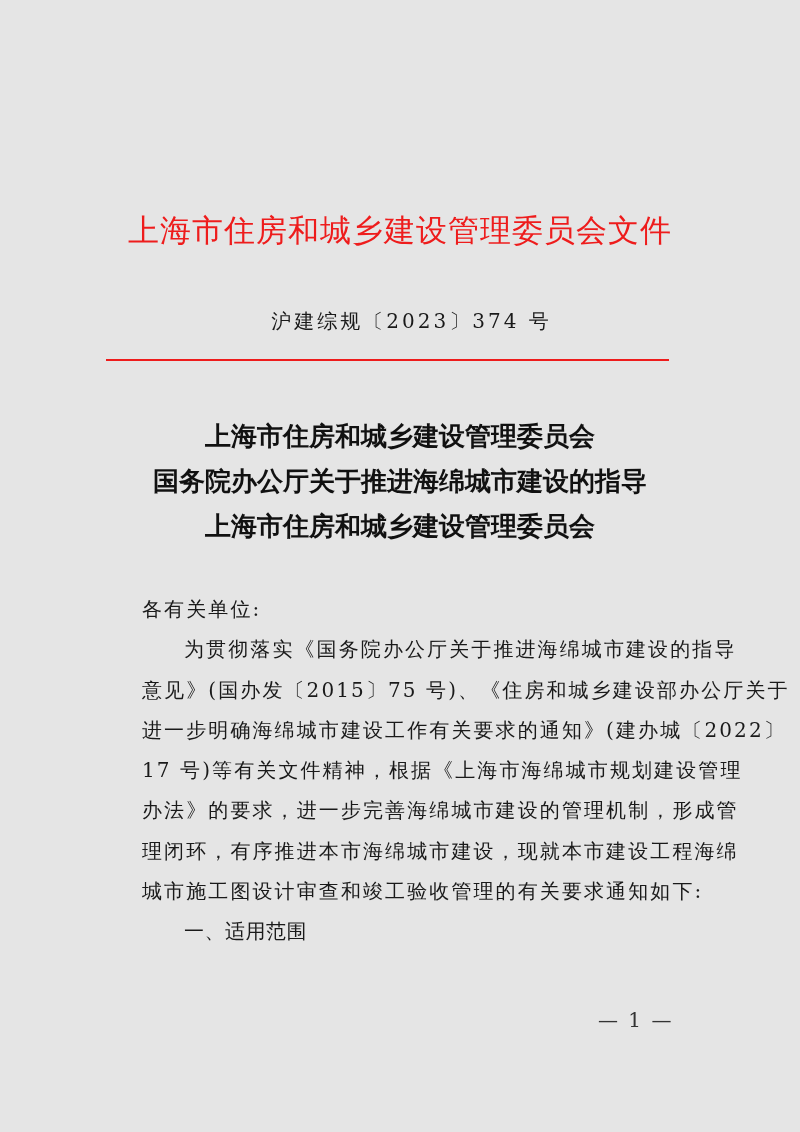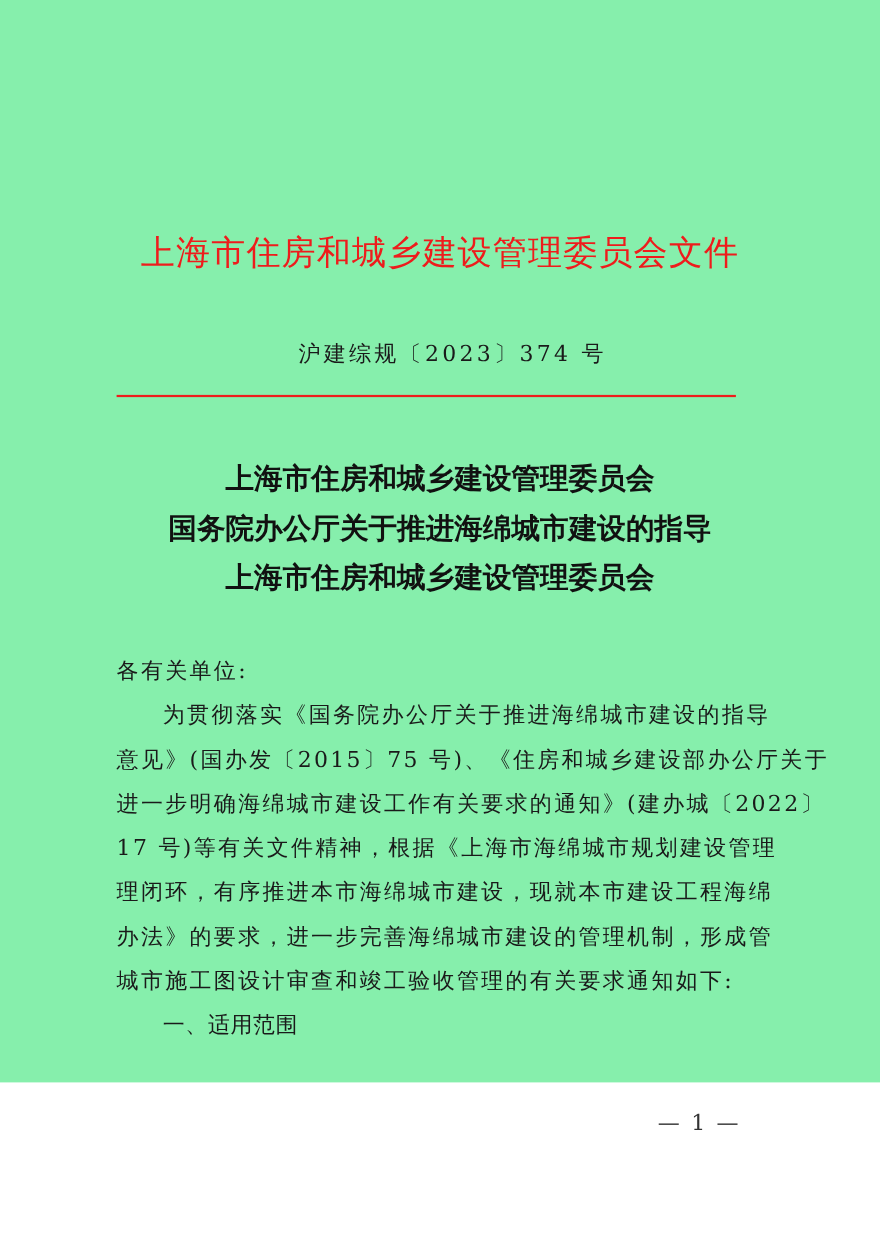--- a/index.html
+++ b/index.html
@@ -11,22 +11,22 @@
       width: 800px;
       height: 1132px;
       position: relative;
       overflow: hidden;
       font-family: "DejaVu Serif", "Liberation Serif", serif;
       color: #1a1a1a;
     }
     .page {
       position: absolute;
       left: 0; top: 0;
-      width: 800px; height: 984px;
-      background: #86efac;
+      width: 800px; height: 1132px;
+      background: #e5e5e5;
     }
     .masthead {
       position: absolute;
       left: 0; right: 0;
       top: 206px;
       text-align: center;
       color: #ee1c1c;
       font-family: "DejaVu Sans", "Liberation Sans", sans-serif;
       font-size: 31px;
       letter-spacing: 1px;
@@ -55,34 +55,35 @@
       position: absolute;
       left: 0; right: 0;
       top: 414px;
       text-align: center;
       font-family: "DejaVu Serif", "Liberation Serif", serif;
       font-weight: bold;
       font-size: 26px;
       line-height: 45px;
       color: #111111;
     }
-    .title div { white-space: nowrap; }
+    .title div { white-space: nowrap; font-family: Liberation Serif, serif; }
     .body-text {
       position: absolute;
       left: 106px;
       width: 588px;
       top: 589px;
       font-size: 20px;
       line-height: 40.3px;
       letter-spacing: 2.1px;
       color: #1a1a1a;
     }
     .body-text .line {
       white-space: nowrap;
       height: 40.3px;
+      margin-left: 36px;
     }
     .indent { padding-left: 42px; }
     .heading-1 {
       font-family: "DejaVu Sans", "Liberation Sans", sans-serif;
       font-weight: normal;
       letter-spacing: 0.5px;
     }
     .page-number {
       position: absolute;
       left: 598px;
@@ -111,22 +112,22 @@
   </div>
 
   <div class="body-text">
     <div class="line">各有关单位:</div>
 
     <div>
       <div class="line indent">为贯彻落实《国务院办公厅关于推进海绵城市建设的指导</div>
       <div class="line">意见》(国办发〔2015〕75 号)、《住房和城乡建设部办公厅关于</div>
       <div class="line">进一步明确海绵城市建设工作有关要求的通知》(建办城〔2022〕</div>
       <div class="line">17 号)等有关文件精神，根据《上海市海绵城市规划建设管理</div>
+      <div class="line">办法》的要求，进一步完善海绵城市建设的管理机制，形成管</div>
       <div class="line">理闭环，有序推进本市海绵城市建设，现就本市建设工程海绵</div>
-      <div class="line">办法》的要求，进一步完善海绵城市建设的管理机制，形成管</div>
       <div class="line">城市施工图设计审查和竣工验收管理的有关要求通知如下:</div>
     </div>
 
     <div class="line indent heading-1">一、适用范围</div>
 
   </div>
 
   <div class="page-number">— 1 —</div>
 
 </div>

